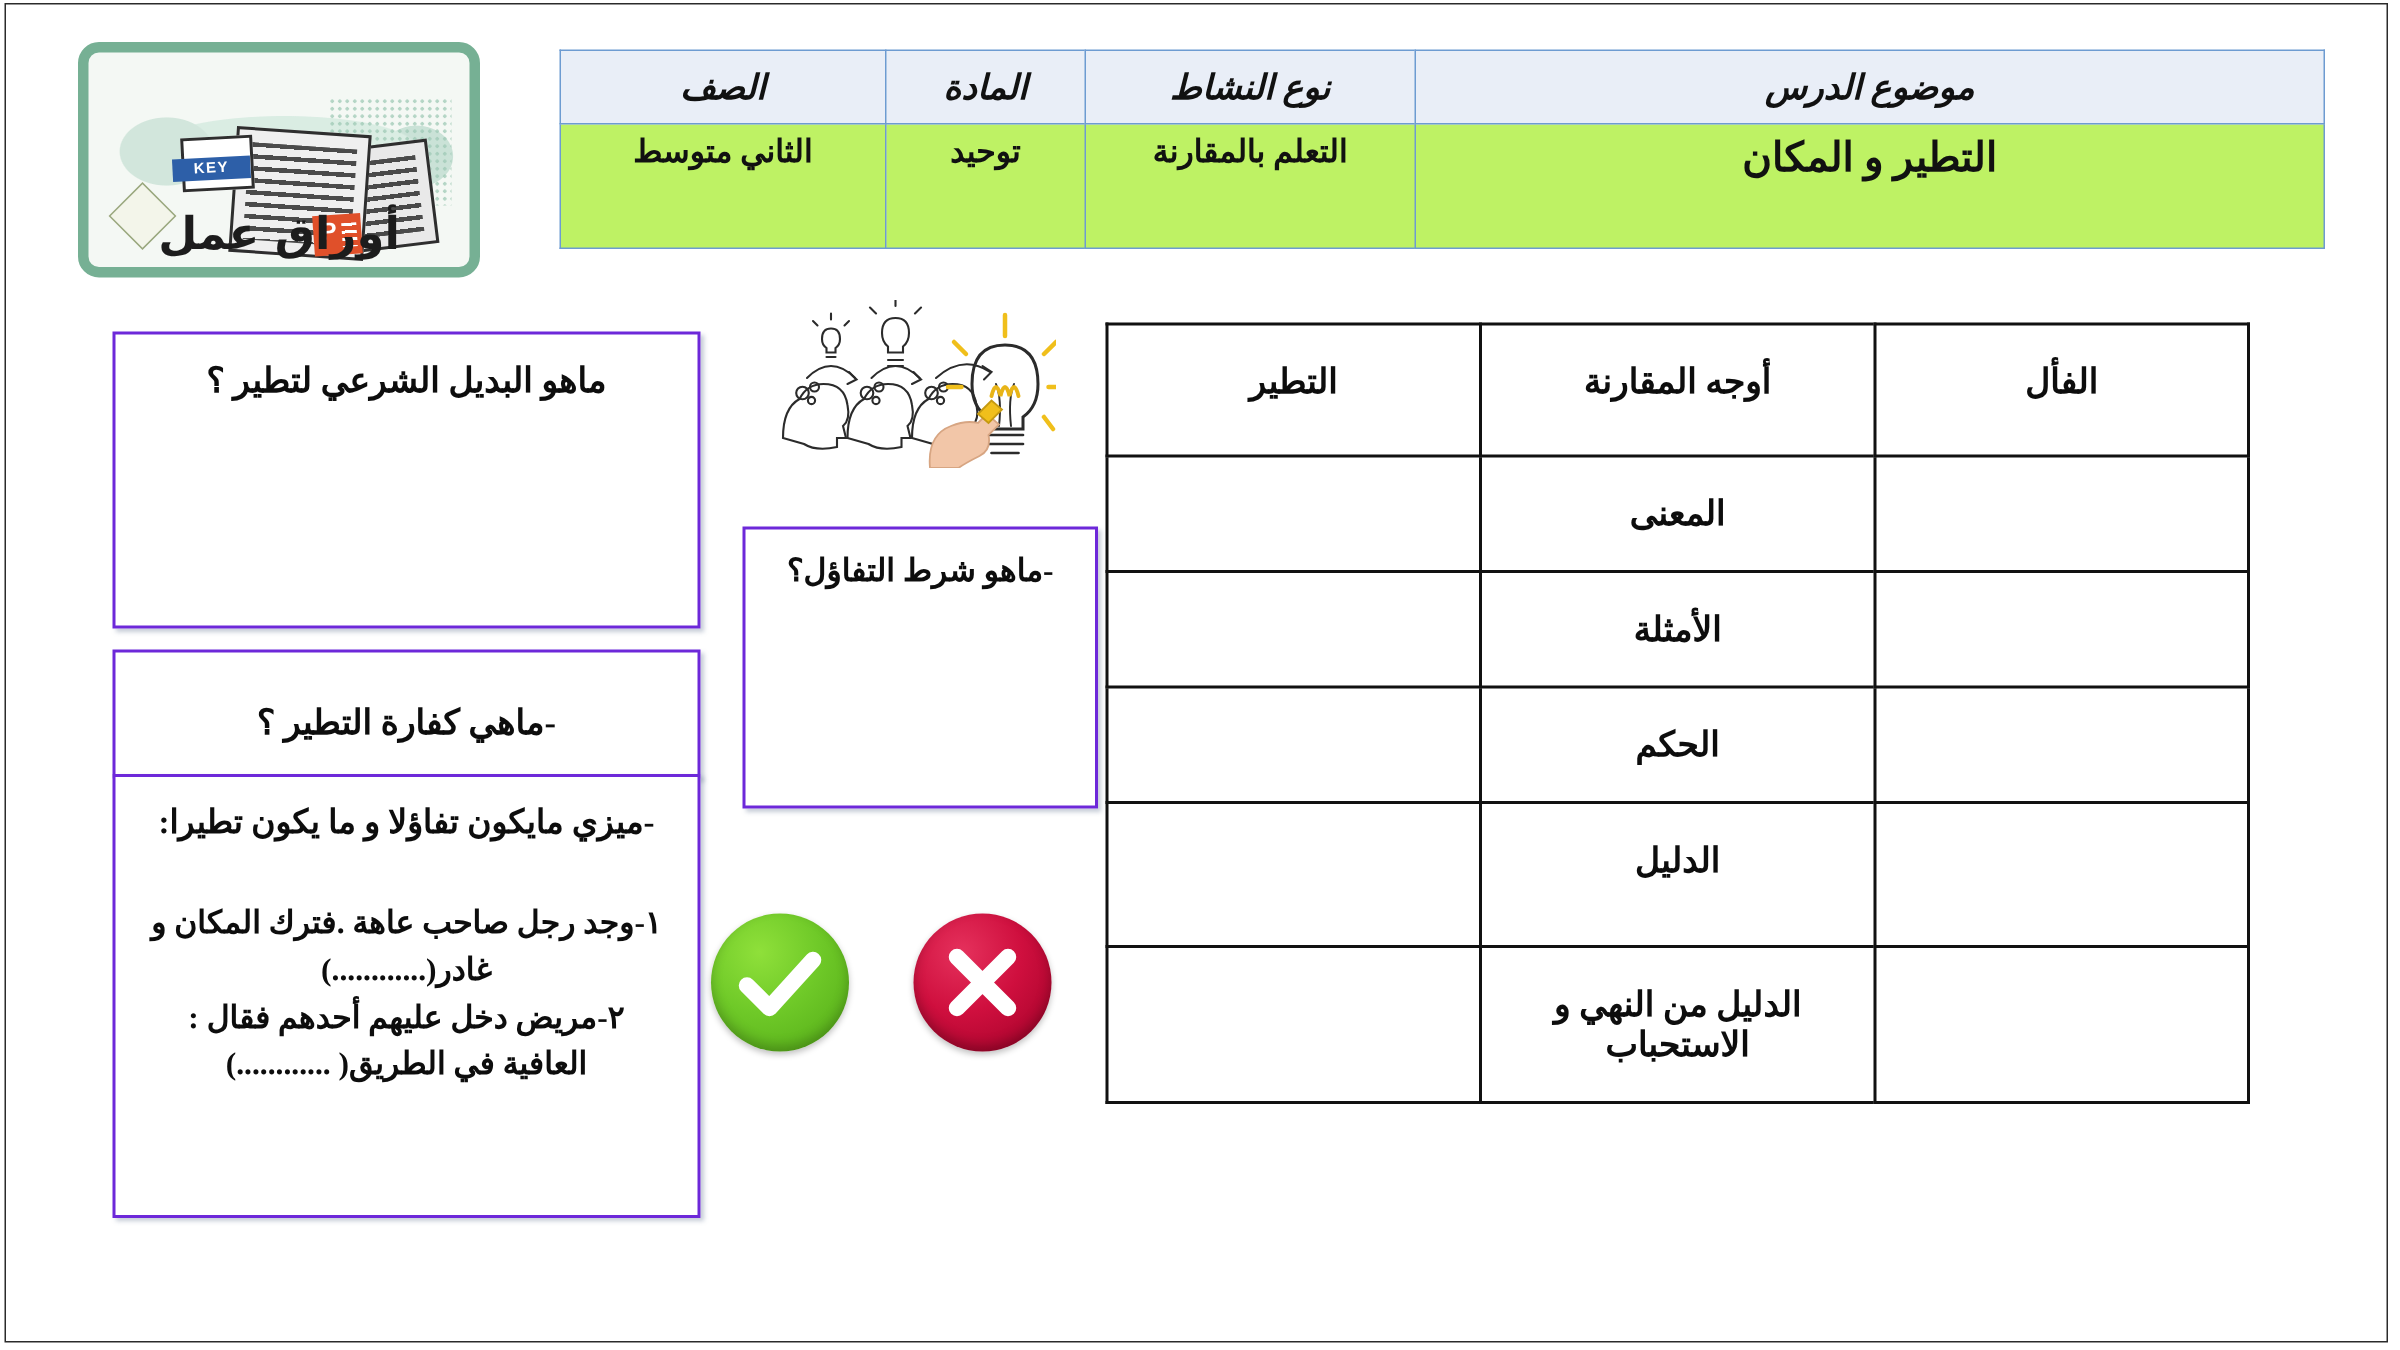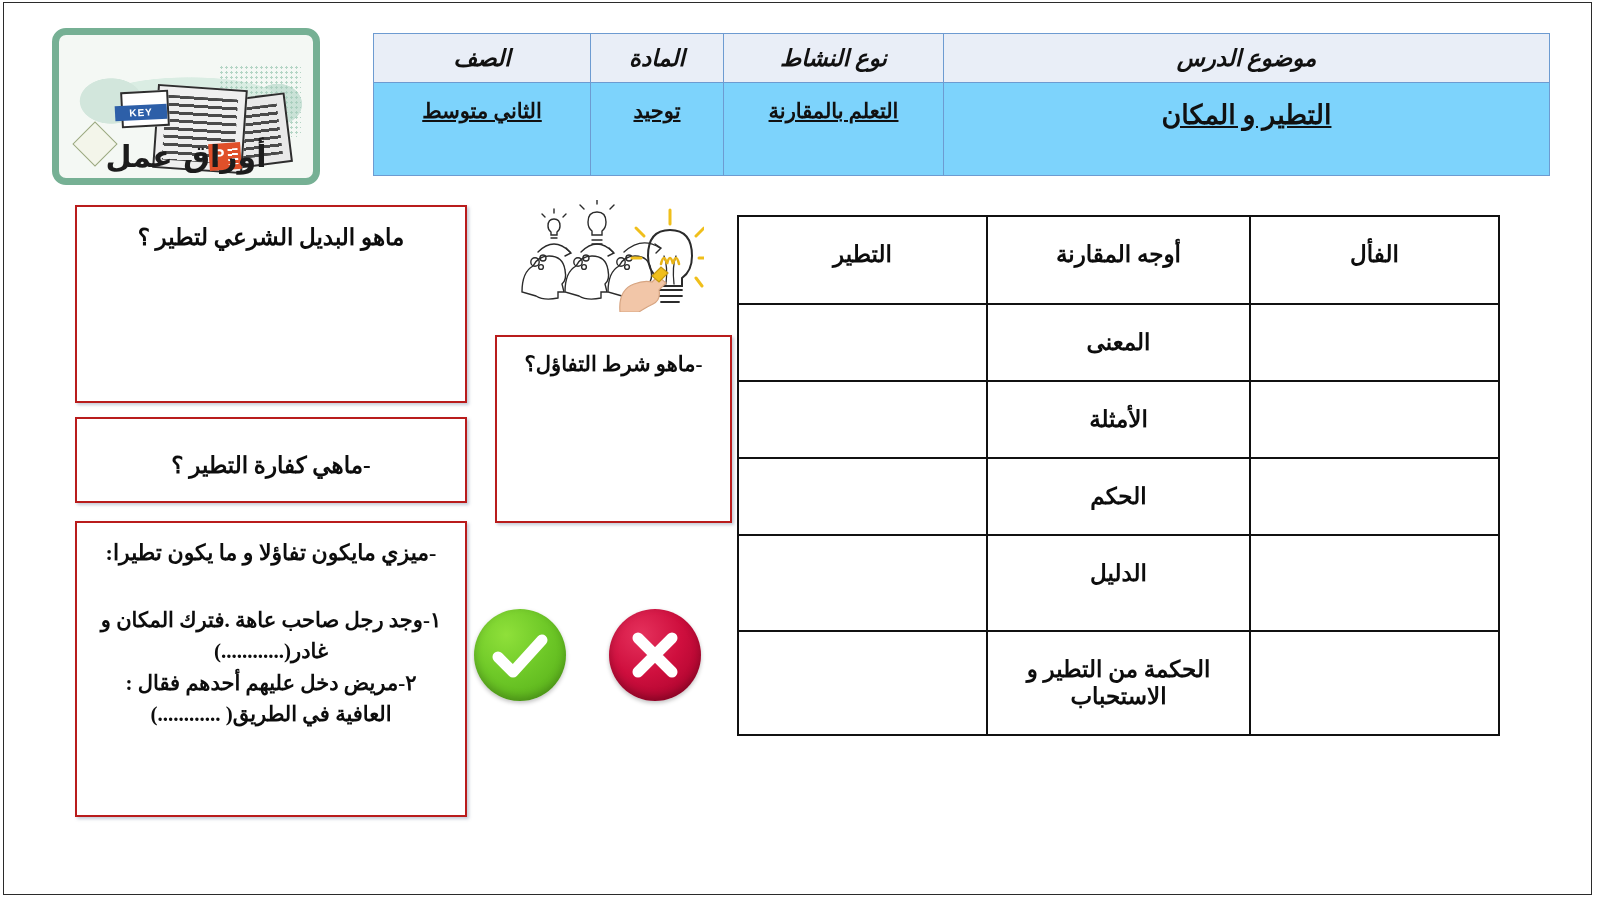--- a/index.html
+++ b/index.html
@@ -168,53 +168,53 @@
     color: #111111;
     padding: 4px 6px;
   }
   .info-table thead th {
     background: #e9eef7;
     height: 40px;
     font-size: 23px;
     font-style: italic;
   }
   .info-table tbody td {
-    background: #7dd3fc;
+    background: #bef264;
     height: 72px;
     vertical-align: top;
-    padding-top: 16px;
-    text-decoration: underline;
+    padding-top: 6px;
   }
   .info-table tbody td.subject-cell { font-size: 27px; }
   .info-table tbody td.small-cell   { font-size: 21px; }
   .col-topic { width: 593px; }
   .col-type  { width: 207px; }
   .col-mat   { width: 120px; }
   .col-grade { width: 204px; }
 
   
   .qbox {
     position: absolute;
     background: #ffffff;
-    border: 2px solid #b91c1c;
+    border: 2px solid #6d28d9;
     box-sizing: border-box;
     box-shadow: 2px 2px 3px rgba(90,110,140,.35);
+    margin-top: 16px;
   }
   .qbox .qtext {
     display: block;
     font-family: "Liberation Serif", "DejaVu Serif", serif;
     font-weight: bold;
     color: #0d0d0d;
     text-align: center;
     line-height: 1.45;
   }
 
   #box-alternative { left: 75px; top: 205px;  width: 392px; height: 198px; }
   #box-expiation   { left: 75px; top: 417px;  width: 392px; height: 86px;  }
-  #box-distinguish { left: 75px; top: 521px;  width: 392px; height: 296px; }
+  #box-distinguish { left: 75px; top: 500px;  width: 392px; height: 296px; }
   #box-optimism    { left: 495px; top: 335px; width: 237px; height: 188px; }
 
   #box-alternative .qtext { font-size: 23px; padding: 14px 20px 0; }
   #box-expiation   .qtext { font-size: 23px; padding: 30px 20px 0; }
   #box-optimism    .qtext { font-size: 21px; padding: 12px 24px 0; }
 
   #box-distinguish .qtext.lead { font-size: 22px; padding: 14px 26px 0; }
   #box-distinguish .qitem {
     display: block;
     font-family: "Liberation Serif", "DejaVu Serif", serif;
@@ -444,19 +444,19 @@
         <td class="aspect-cell">الحكم</td>
         <td></td>
       </tr>
       <tr class="tall">
         <td></td>
         <td class="aspect-cell">الدليل</td>
         <td></td>
       </tr>
       <tr class="tall">
         <td></td>
-        <td class="aspect-cell">الحكمة من التطير و الاستحباب</td>
+        <td class="aspect-cell">الدليل من النهي و الاستحباب</td>
         <td></td>
       </tr>
     </tbody>
   </table>
 
 </div>
 
 </body></html>

